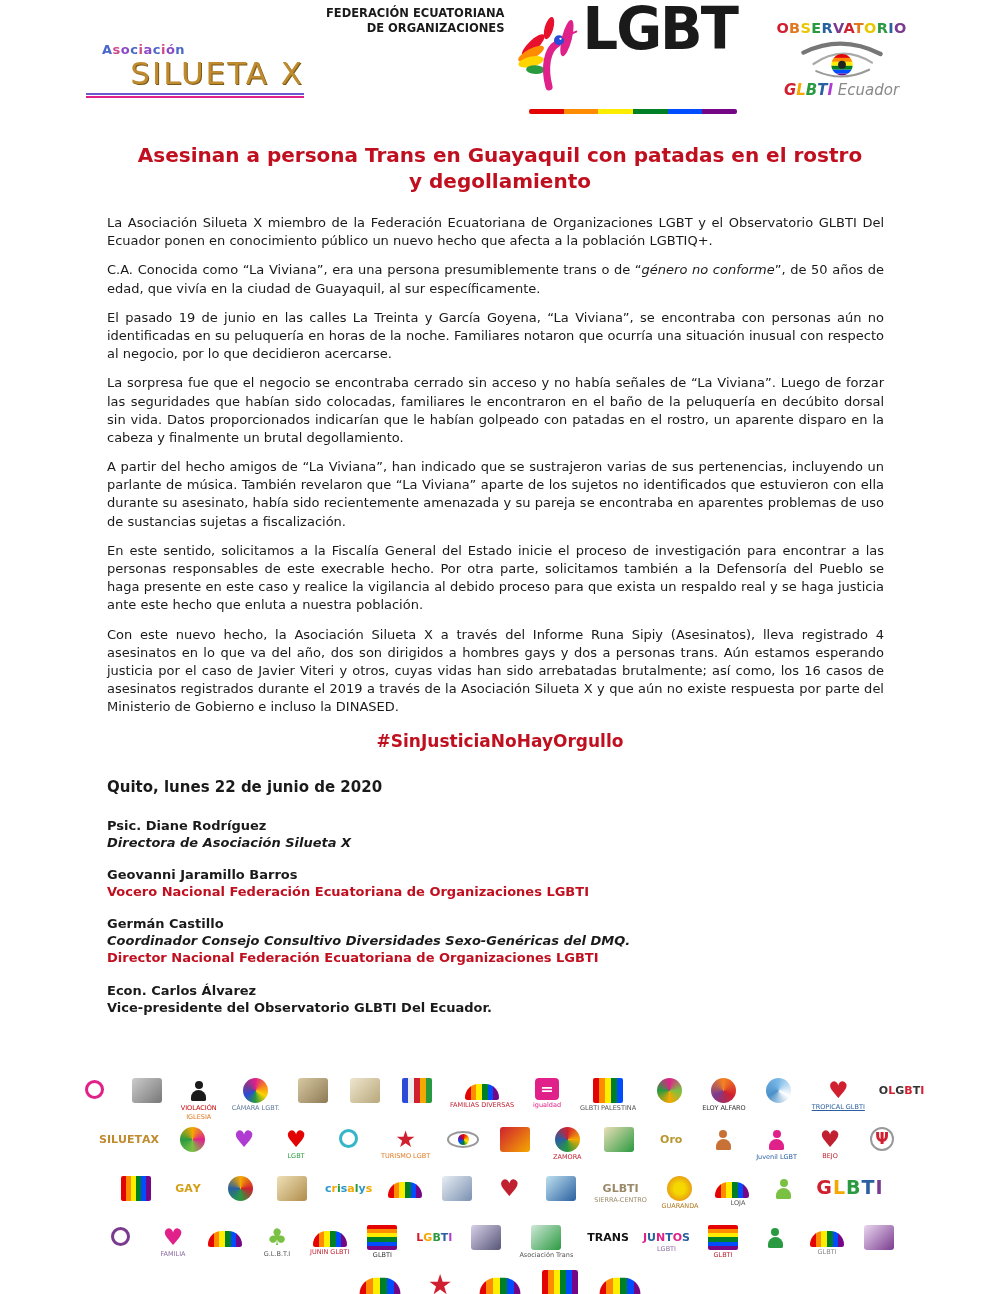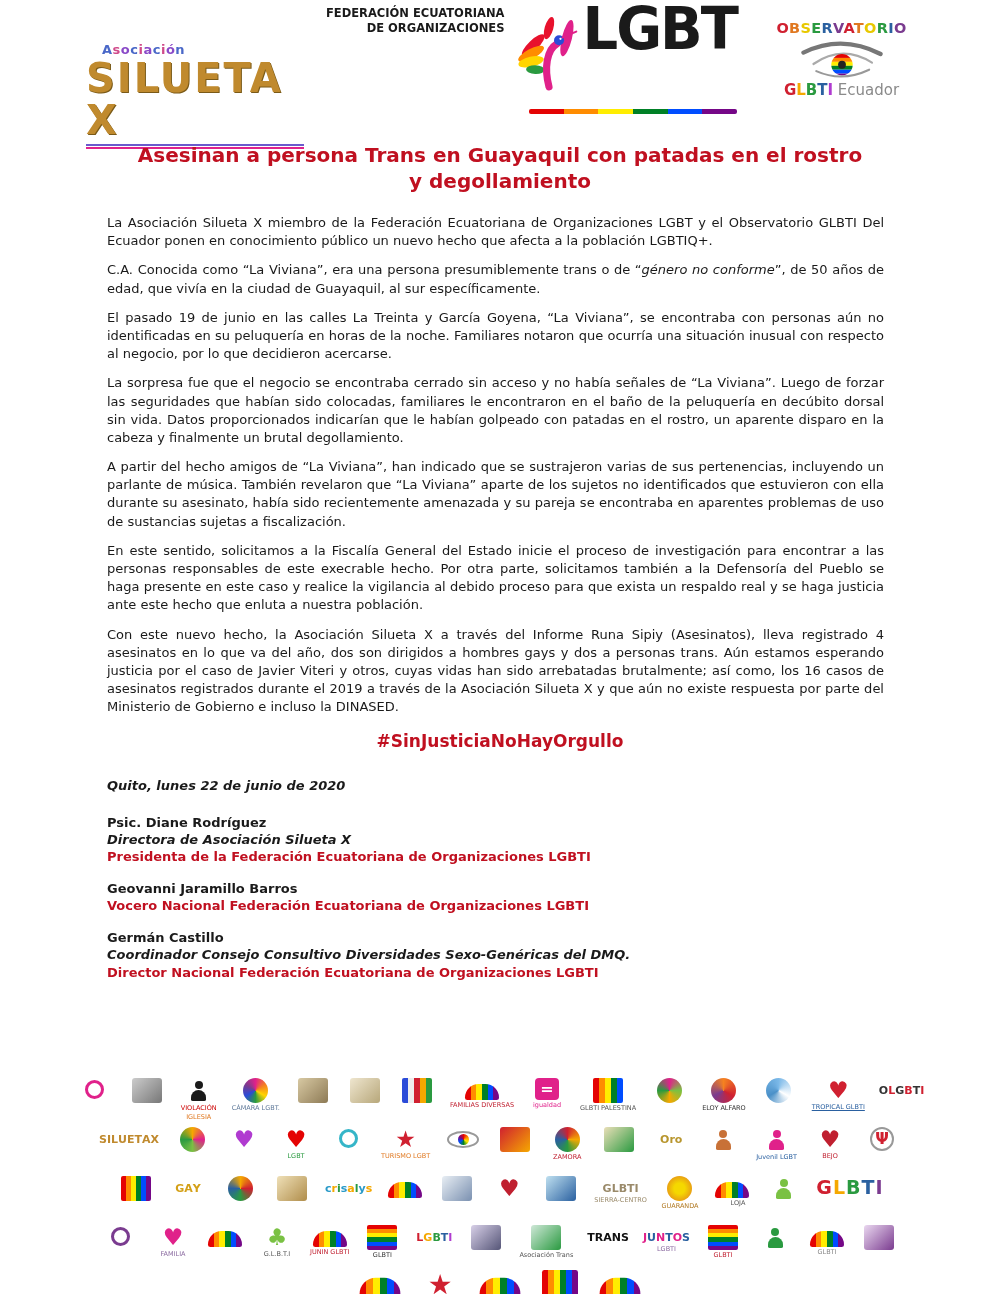--- a/index.html
+++ b/index.html
@@ -5,46 +5,46 @@
   :root{ --red:#c01020; --gold:#c08a2e; --ink:#1a1a1a; }
   html,body{margin:0;padding:0;background:#ffffff;}
   .page{width:1000px;height:1294px;position:relative;background:#fff;overflow:hidden;
         font-family:"DejaVu Sans",sans-serif;color:var(--ink);}
 
   
   .header{display:flex;justify-content:space-between;align-items:flex-start;
           padding:6px 76px 0 86px;height:120px;box-sizing:border-box;}
   .logo-silueta{margin-top:36px;width:218px;}
   .sil-top{font-size:13px;font-weight:bold;letter-spacing:.5px;margin-left:16px;}
-  .sil-main{font-size:40px;font-weight:bold;color:var(--gold);letter-spacing:2px;line-height:1.05;
-            text-shadow:1px 1px 0 #7a5a18;}
+  .sil-main{font-size:31px;font-weight:normal;color:var(--gold);letter-spacing:2px;line-height:1.05;
+            text-shadow:1px 1px 0 #7a5a18;text-align:right;}
   .sil-underline{height:2px;margin-top:3px;}
 
   .logo-fed{display:flex;flex-direction:column;align-items:flex-end;margin-top:0;}
   .fed-row{display:flex;}
   .fed-text{font-size:11.5px;font-weight:bold;text-align:right;line-height:1.3;margin-bottom:16px;}
   .hummingbird{width:86px;height:100px;margin:0 -10px 0 2px;}
   .fed-big{font-size:56px;font-weight:bold;line-height:.85;letter-spacing:-2px;transform:scaleY(1.05);}
   .fed-stripe{width:208px;height:5px;margin-top:3px;border-radius:2px;}
 
   .logo-obs{margin-top:14px;width:165px;text-align:center;}
   .obs-top{font-size:14.5px;font-weight:bold;letter-spacing:.3px;white-space:nowrap;}
   .obs-eye{width:112px;height:50px;display:block;margin:-2px auto 0;}
-  .obs-bottom{font-size:15px;margin-top:-3px;white-space:nowrap;}
+  .obs-bottom{font-size:15px;margin-top:-3px;white-space:nowrap;font-style:italic;}
   .obs-glbti{font-weight:bold;}
   .obs-ec{color:#8a8a8a;}
 
   
   .title{font-size:22px;font-weight:bold;text-align:center;text-decoration:underline;margin:10px 0 0;}
   .headline{color:var(--red);font-size:20px;font-weight:bold;text-align:center;
             width:730px;margin:22px auto 0;line-height:1.3;}
   .bodytext{width:777px;margin:20px 0 0 107px;font-size:13px;line-height:1.4;text-align:justify;}
   .bodytext p{margin:0 0 11px;}
   .hashtag{color:var(--red);font-weight:bold;font-size:17px;text-align:center;margin-top:14px;}
-  .dateline{font-weight:bold;font-style:italic;font-size:13px;margin:27px 0 12px 107px;}
+  .dateline{font-weight:bold;font-size:15px;margin:27px 0 12px 107px;}
   .signatures{margin:21px 0 0 107px;font-size:13px;line-height:1.32;}
   .sig{margin-bottom:15px;}
   .sig-name{font-weight:bold;}
   .sig-role{font-weight:bold;font-style:italic;}
   .sig-role.upright{font-style:normal;}
   .sig-org{font-weight:bold;color:var(--red);}
 
   
   .footer{position:absolute;top:1078px;left:0;width:100%;}
   .frow{display:flex;justify-content:center;align-items:flex-start;gap:14px;margin-bottom:5px;min-height:44px;}
@@ -147,30 +147,33 @@
     </div>
 
   <div class="hashtag">#SinJusticiaNoHayOrgullo</div>
 
   <div class="dateline">Quito, lunes 22 de junio de 2020</div>
 
   <div class="signatures" id="signatures">
       <div class="sig">
         <div class="sig-name">Psic. Diane Rodríguez</div>
         <div class="sig-role">Directora de Asociación Silueta X</div>
-        <div class="sig-org">Presidenta de la Federación Ecuatoriana de Organizaciones LGBTI</div>
       </div>
       <div class="sig">
         <div class="sig-name">Geovanni Jaramillo Barros</div>
         <div class="sig-org">Vocero Nacional Federación Ecuatoriana de Organizaciones LGBTI</div>
       </div>
       <div class="sig">
         <div class="sig-name">Germán Castillo</div>
         <div class="sig-role">Coordinador Consejo Consultivo Diversidades Sexo-Genéricas del DMQ.</div>
         <div class="sig-org">Director Nacional Federación Ecuatoriana de Organizaciones LGBTI</div>
+      </div>
+      <div class="sig">
+        <div class="sig-name">Econ. Carlos Álvarez</div>
+        <div class="sig-role upright">Vice-presidente del Observatorio GLBTI Del Ecuador.</div>
       </div>
     </div>
 
   <footer class="footer" id="footer">
       <div class="frow">
         <div class="tile">
           <div class="ic ic-ring" style="border-color: rgb(224, 33, 138);"></div>
         </div>
         <div class="tile">
           <div class="ic ic-photo" style="background: linear-gradient(135deg, rgb(204, 204, 204), rgb(119, 119, 119));"></div>

